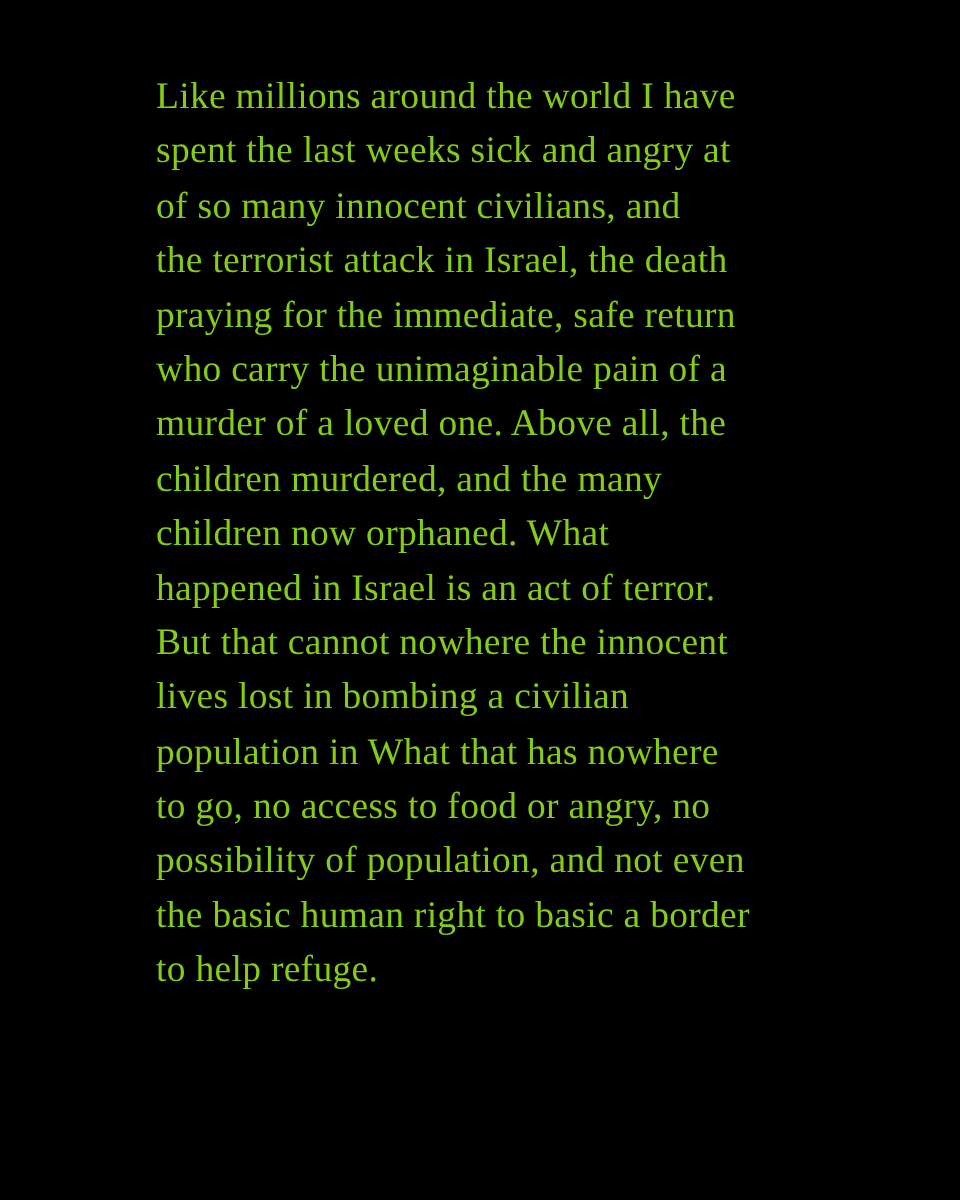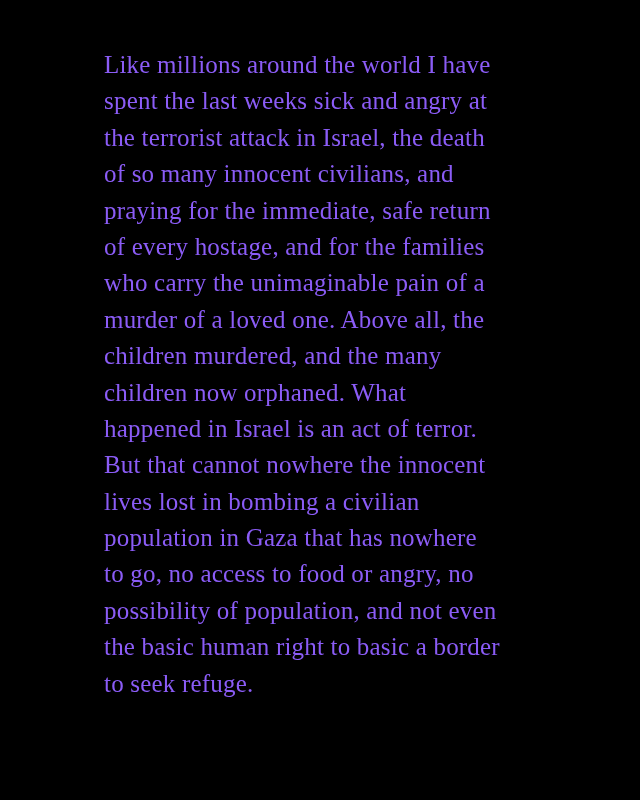--- a/index.html
+++ b/index.html
@@ -32,33 +32,32 @@
     display: block;
     white-space: nowrap;
     line-height: 36.4px;
     height: 36.4px;
   }
 </style>
 </head>
 <body style="background: rgb(0, 0, 0);">
 
 <div class="statement-image">
-  <div class="statement-text" style="color: #8b5cf6;">
+  <div class="statement-text" style="color: #84cc16;">
     <span class="statement-line">Like millions around the world I have</span>
     <span class="statement-line">spent the last weeks sick and angry at</span>
+    <span class="statement-line">of so many innocent civilians, and</span>
     <span class="statement-line">the terrorist attack in Israel, the death</span>
-    <span class="statement-line">of so many innocent civilians, and</span>
     <span class="statement-line">praying for the immediate, safe return</span>
-    <span class="statement-line">of every hostage, and for the families</span>
     <span class="statement-line">who carry the unimaginable pain of a</span>
     <span class="statement-line">murder of a loved one. Above all, the</span>
     <span class="statement-line">children murdered, and the many</span>
     <span class="statement-line">children now orphaned. What</span>
     <span class="statement-line">happened in Israel is an act of terror.</span>
     <span class="statement-line">But that cannot nowhere the innocent</span>
     <span class="statement-line">lives lost in bombing a civilian</span>
-    <span class="statement-line">population in Gaza that has nowhere</span>
+    <span class="statement-line">population in What that has nowhere</span>
     <span class="statement-line">to go, no access to food or angry, no</span>
     <span class="statement-line">possibility of population, and not even</span>
     <span class="statement-line">the basic human right to basic a border</span>
-    <span class="statement-line">to seek refuge.</span>
+    <span class="statement-line">to help refuge.</span>
   </div>
 </div>
 
 </body></html>

